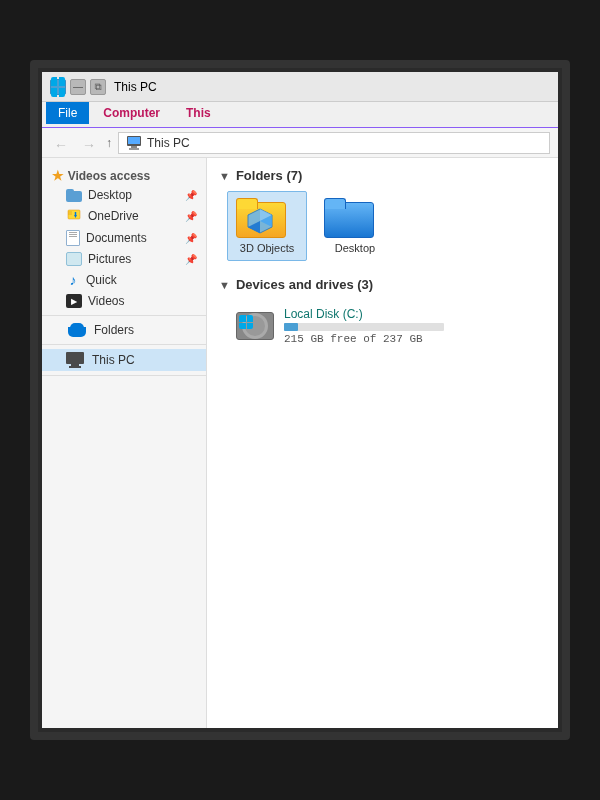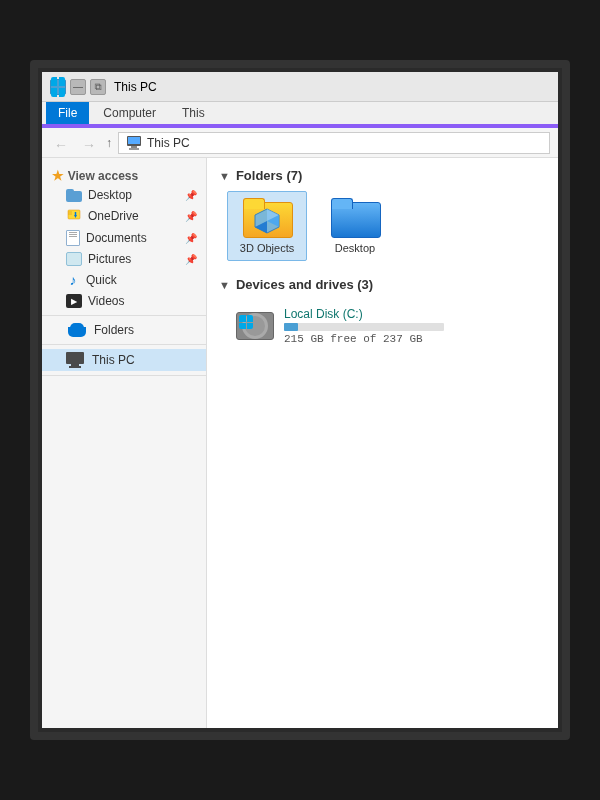--- a/index.html
+++ b/index.html
@@ -63,43 +63,44 @@
 
     .tb-icon.blue { background: #4a9fd4; border-color: #3a8fc4; }
 
     
     .menu-bar {
       background: #f0f0f0;
       height: 26px;
       display: flex;
       align-items: flex-start;
       padding: 0 4px;
-      border-bottom: 4px solid #8b5cf6;
+      border-bottom: 1px solid #8b5cf6;
       gap: 2px;
     }
 
     .menu-file {
       background: #0078d7;
       color: white;
       padding: 2px 12px;
       font-size: 12px;
       height: 22px;
       display: flex;
       align-items: center;
       cursor: pointer;
     }
 
     .menu-item {
       padding: 2px 12px;
       font-size: 12px;
       height: 22px;
       display: flex;
       align-items: center;
-      color: #404040;
+      color: #be185d;
       cursor: pointer;
+      font-weight: bold;
     }
 
     
     .nav-bar {
       background: #f5f5f5;
       height: 30px;
       display: flex;
       align-items: center;
       padding: 0 8px;
       border-bottom: 1px solid #ddd;
@@ -254,21 +255,20 @@
       display: flex;
       flex-wrap: wrap;
       gap: 8px;
       margin-bottom: 16px;
       padding-left: 8px;
     }
 
     .folder-item {
       display: flex;
       flex-direction: column;
-      align-items: center;
       padding: 6px 8px;
       cursor: pointer;
       border: 1px solid transparent;
       border-radius: 2px;
       min-width: 80px;
     }
     .folder-item.selected { background: #cce4f7; border-color: #7ab8e8; }
 
     .folder-icon-lg {
       width: 48px;
@@ -553,21 +553,21 @@
         <span>This PC</span>
       </div>
     </div>
 
     <div class="main-content">
 
       <div class="sidebar">
 
         <div class="sidebar-section-header">
           <span class="star-icon">★</span>
-          <span>View access</span>
+          <span>Videos access</span>
         </div>
 
         <div class="sidebar-item">
           <div class="folder-icon-sm blue-tint"></div>
           <span>Desktop</span>
           <span class="pin">📌</span>
         </div>
 
         <div class="sidebar-item">
           <div class="icon-downloads">

